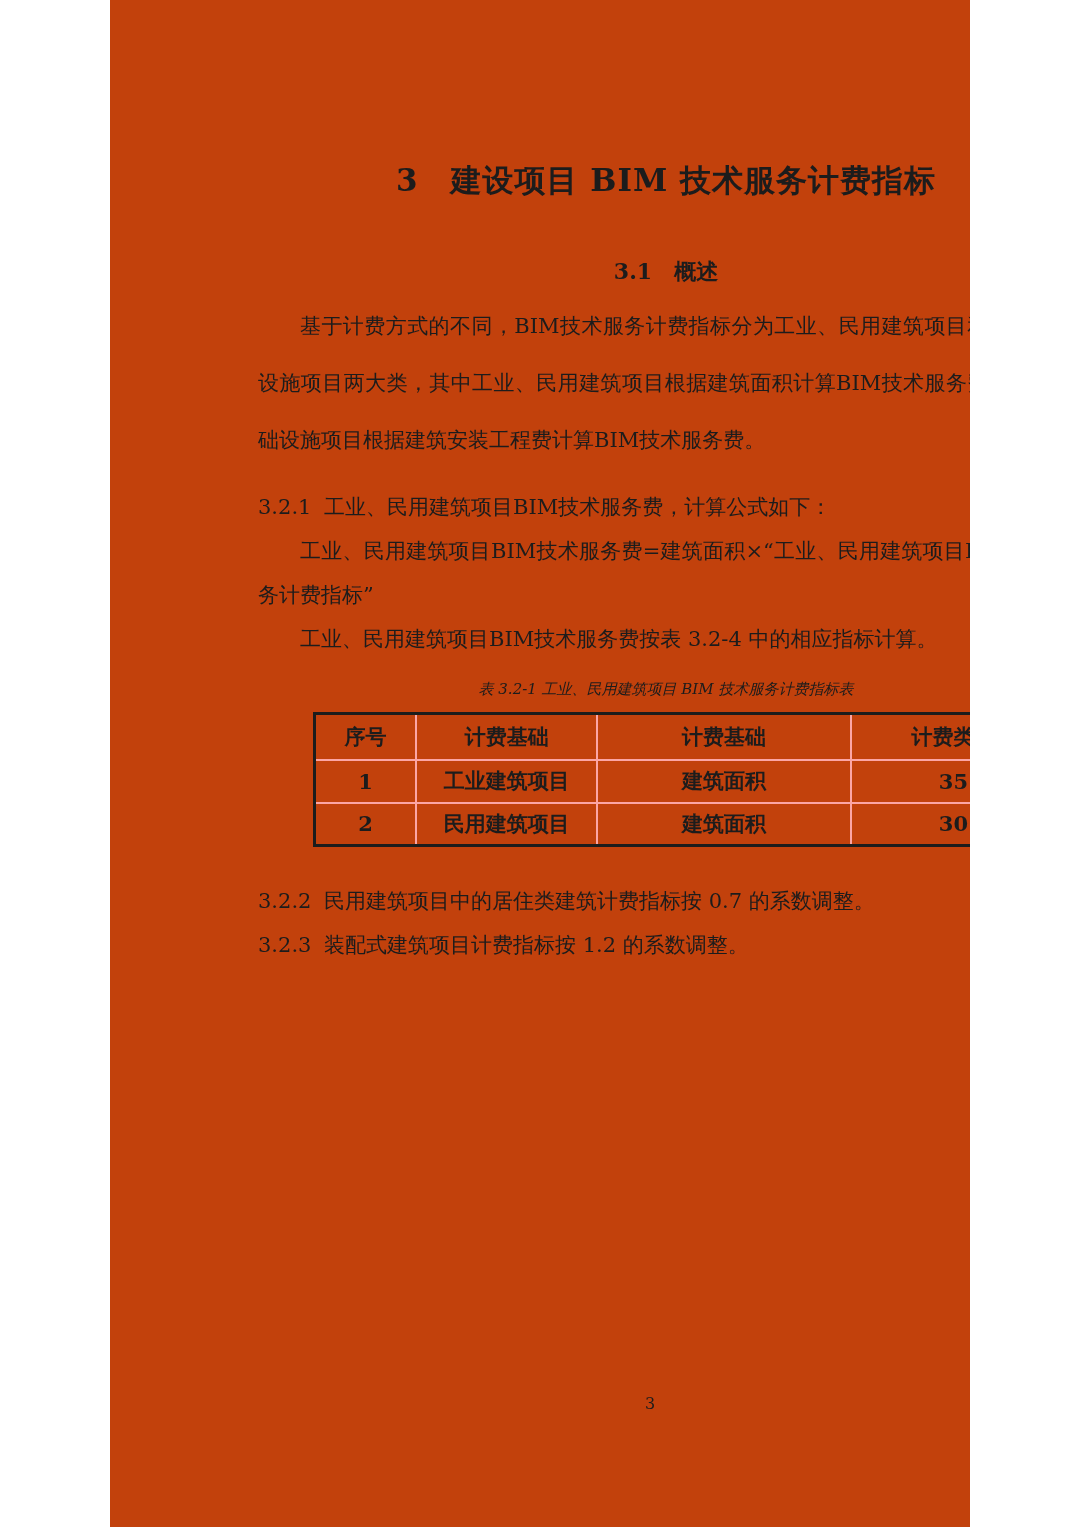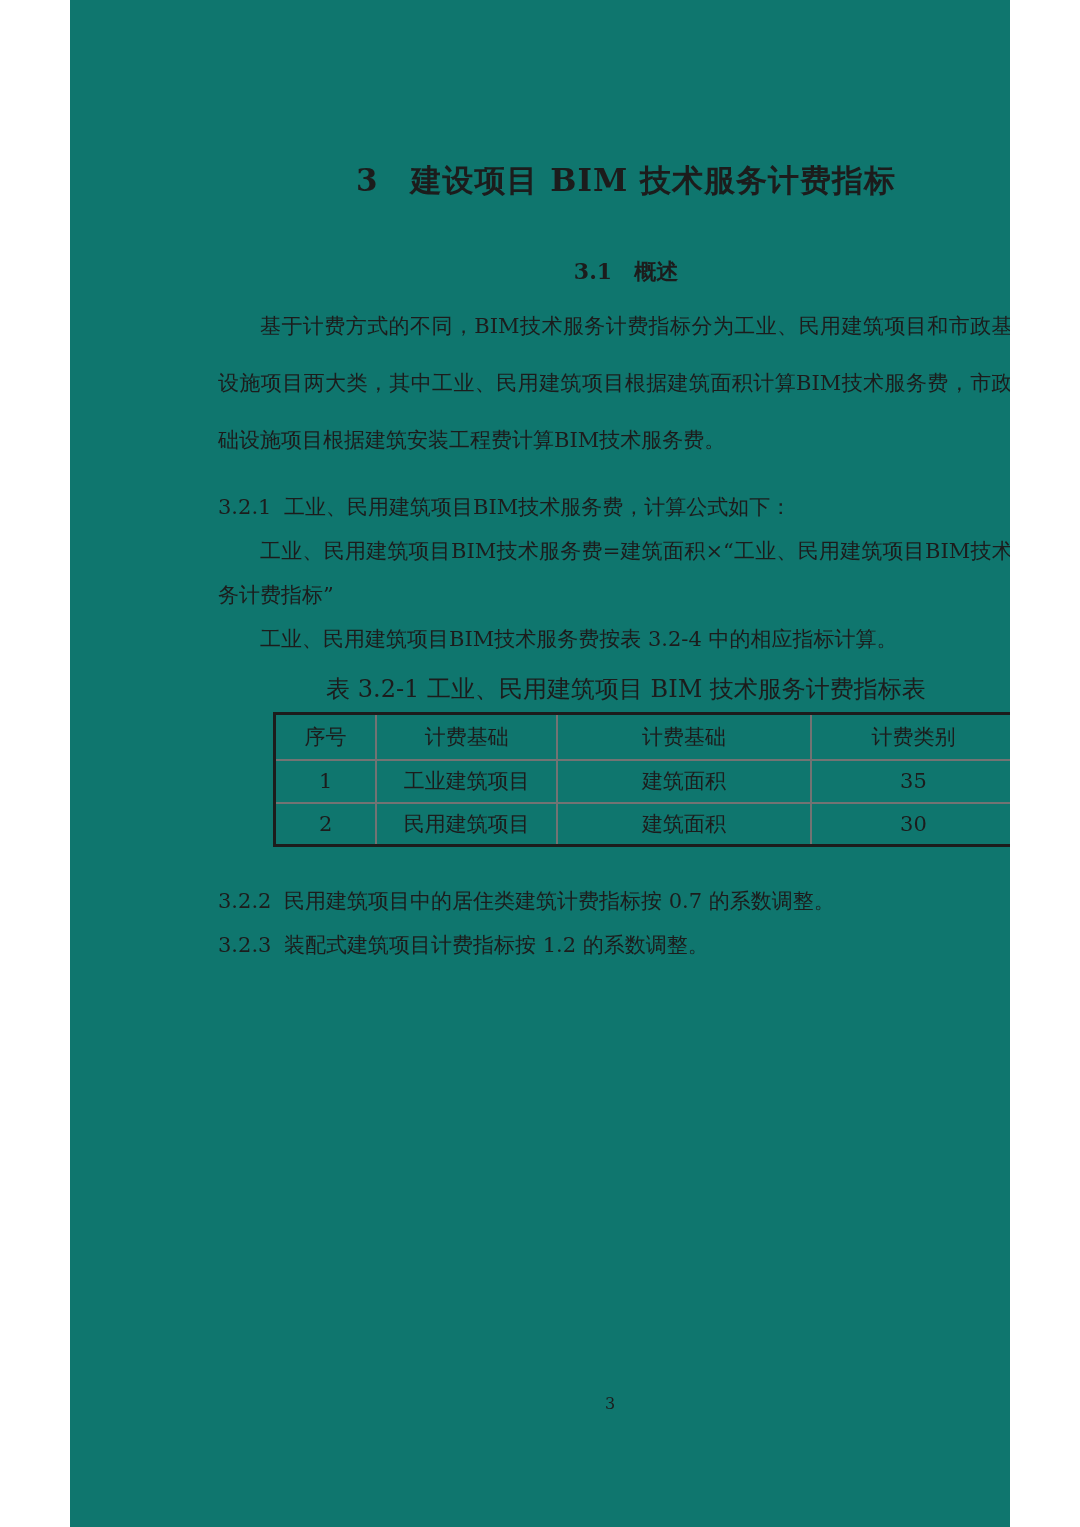--- a/index.html
+++ b/index.html
@@ -1,22 +1,22 @@
 <!DOCTYPE html>
 <html><head>
 <meta charset="utf-8">
 <style>
   * { box-sizing: border-box; }
   html, body { margin: 0; padding: 0; background: #ffffff; }
   .page {
     position: relative;
-    width: 940px;
+    width: 860px;
     height: 1527px;
     margin: 0 auto;
-    background: #0f766e;
+    background: #c2410c;
     font-family: "DejaVu Serif", "Liberation Serif", serif;
     color: #1c1c1c;
     overflow: hidden;
   }
   .content {
     position: absolute;
     left: 148px;
     top: 0;
     width: 816px;
   }
@@ -56,44 +56,45 @@
     margin: 0;
     font-size: 21px;
     line-height: 44px;
     text-align: justify;
     text-indent: 2em;
   }
   .p322 { margin-top: 32px; }
   .table-caption {
     margin: 14px 0 0 0;
     text-align: center;
-    font-size: 24px;
+    font-size: 15px;
     line-height: 28px;
+    font-style: italic;
   }
   .unit-line {
     margin: 10px 0 0 0;
     width: 800px;
     text-align: right;
     font-size: 19px;
     line-height: 26px;
   }
   table.fee-table {
     margin: 9px 0 0 55px;
     width: 745px;
     border-collapse: collapse;
     table-layout: fixed;
     border: 3px solid #1c1c1c;
   }
   table.fee-table th,
   table.fee-table td {
-    border: 2px solid #737373;
+    border: 2px solid #fca5a5;
     text-align: center;
     vertical-align: middle;
     font-size: 21px;
-    font-weight: normal;
+    font-weight: bold;
     padding: 0;
   }
   table.fee-table th { height: 46px; }
   table.fee-table td { height: 43px; }
   .col-seq   { width: 13.7%; }
   .col-cat   { width: 24.4%; }
   .col-basis { width: 34.2%; }
   .col-index { width: 27.7%; }
   .page-number {
     position: absolute;

